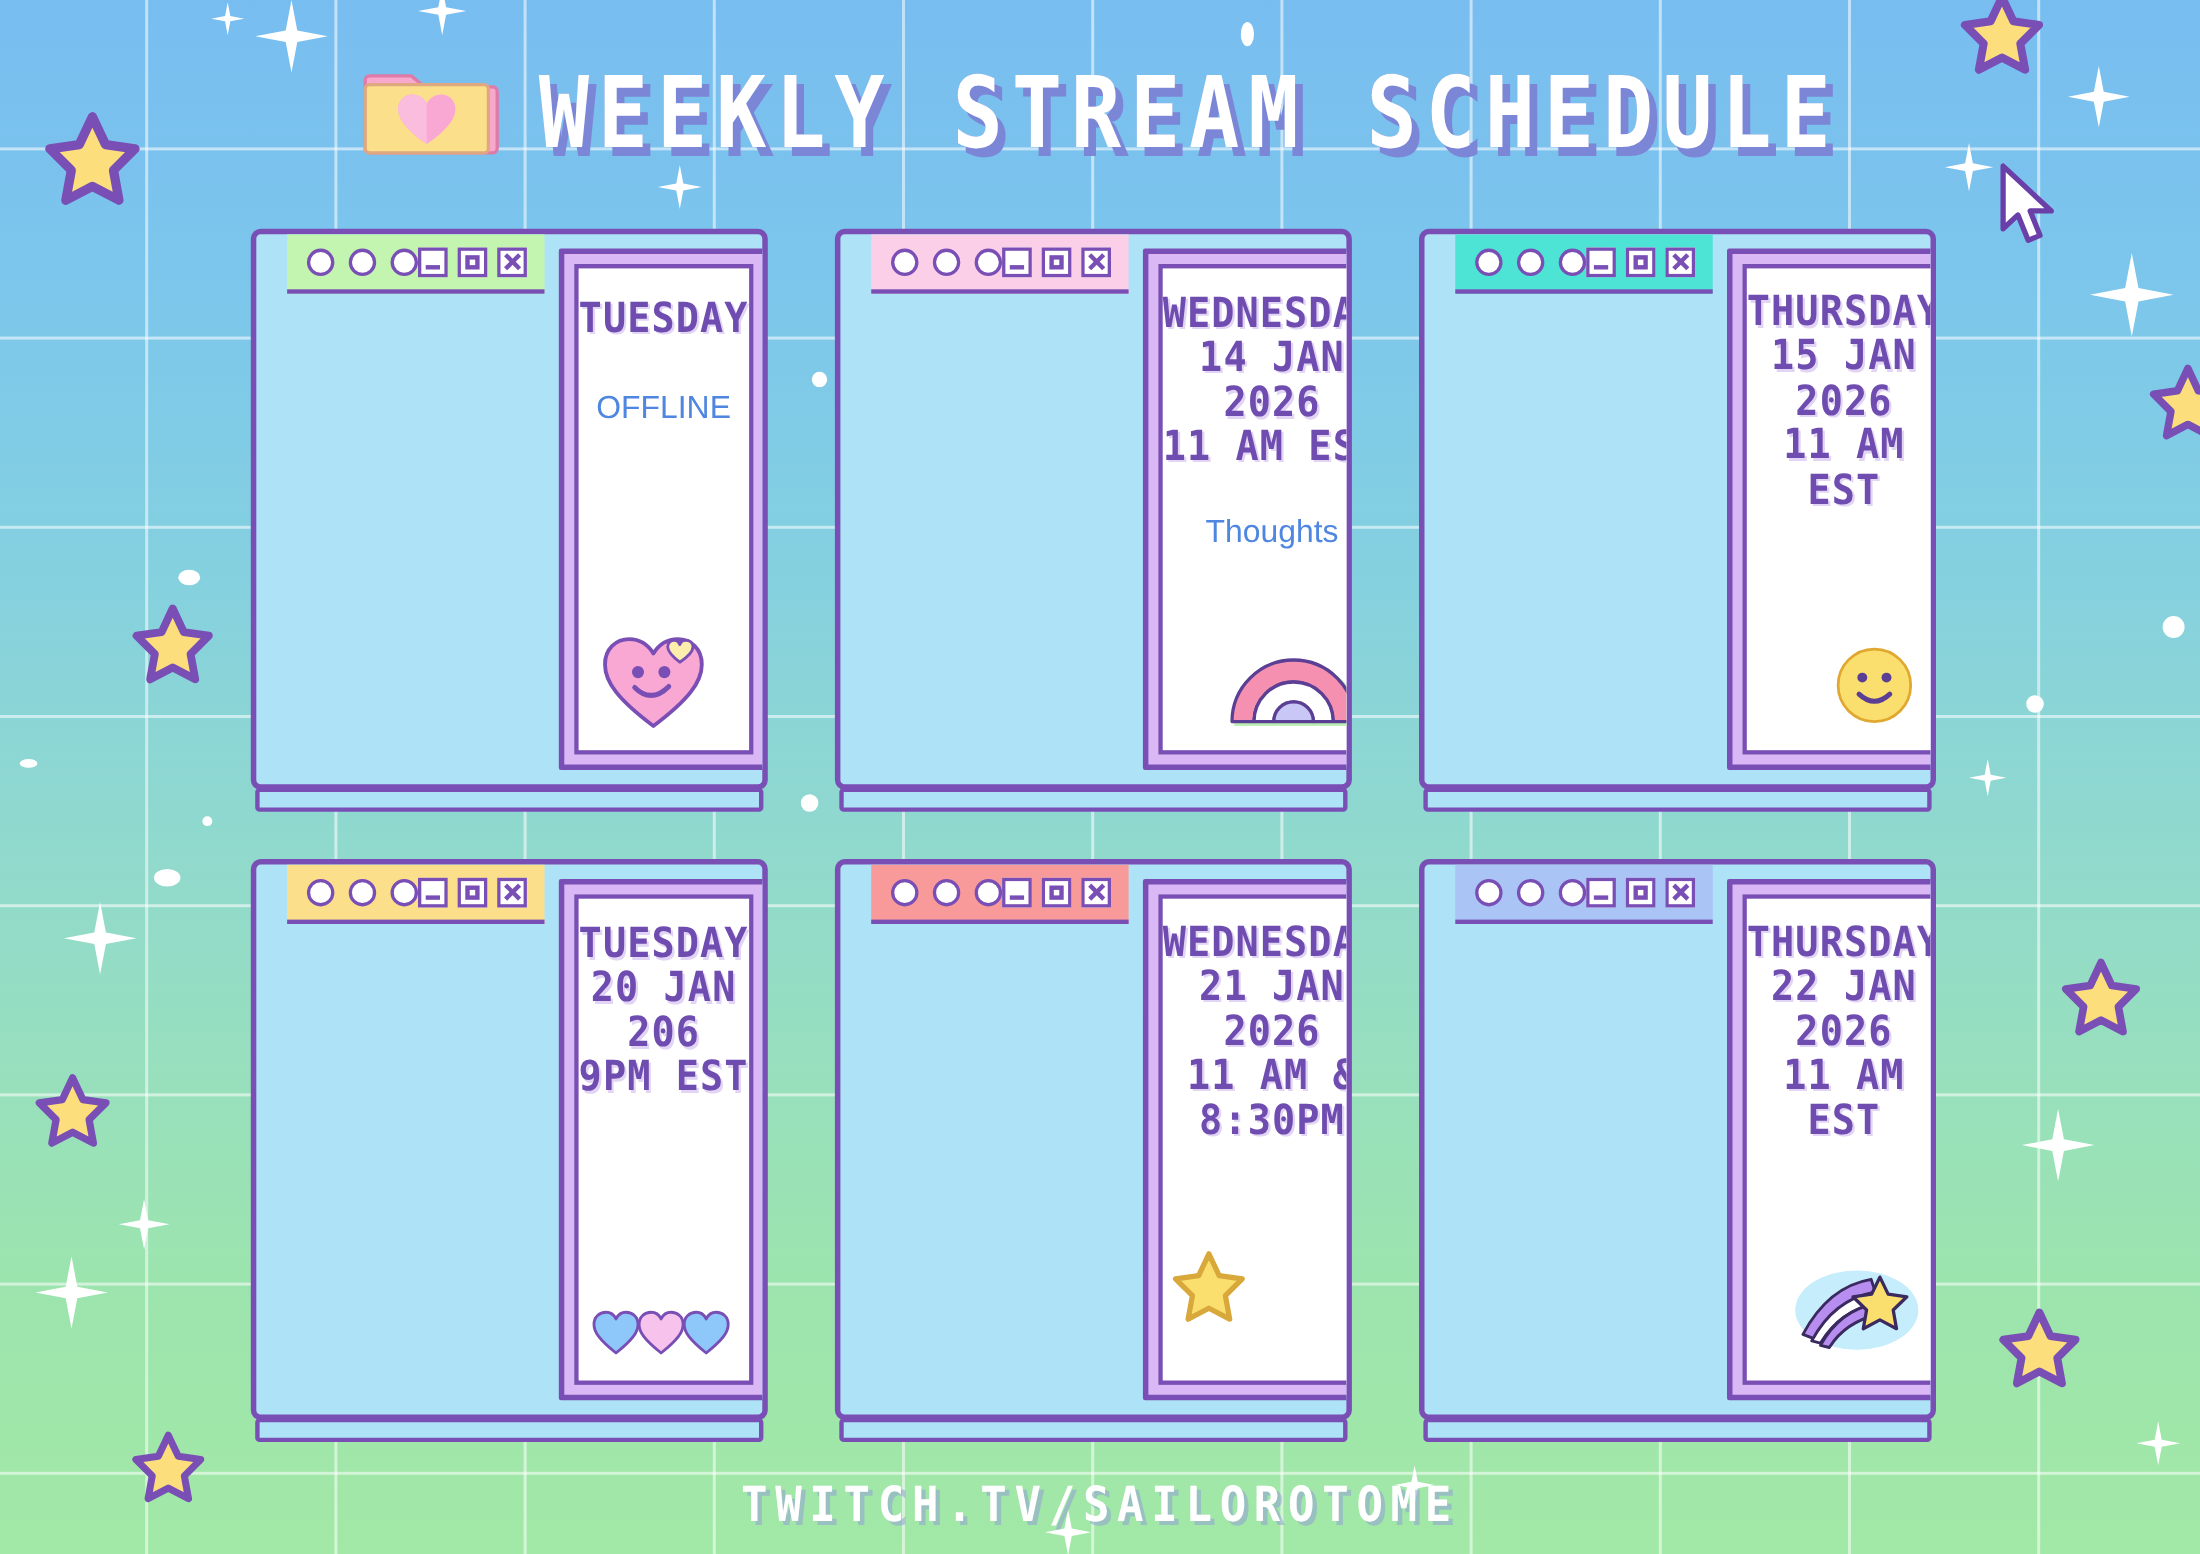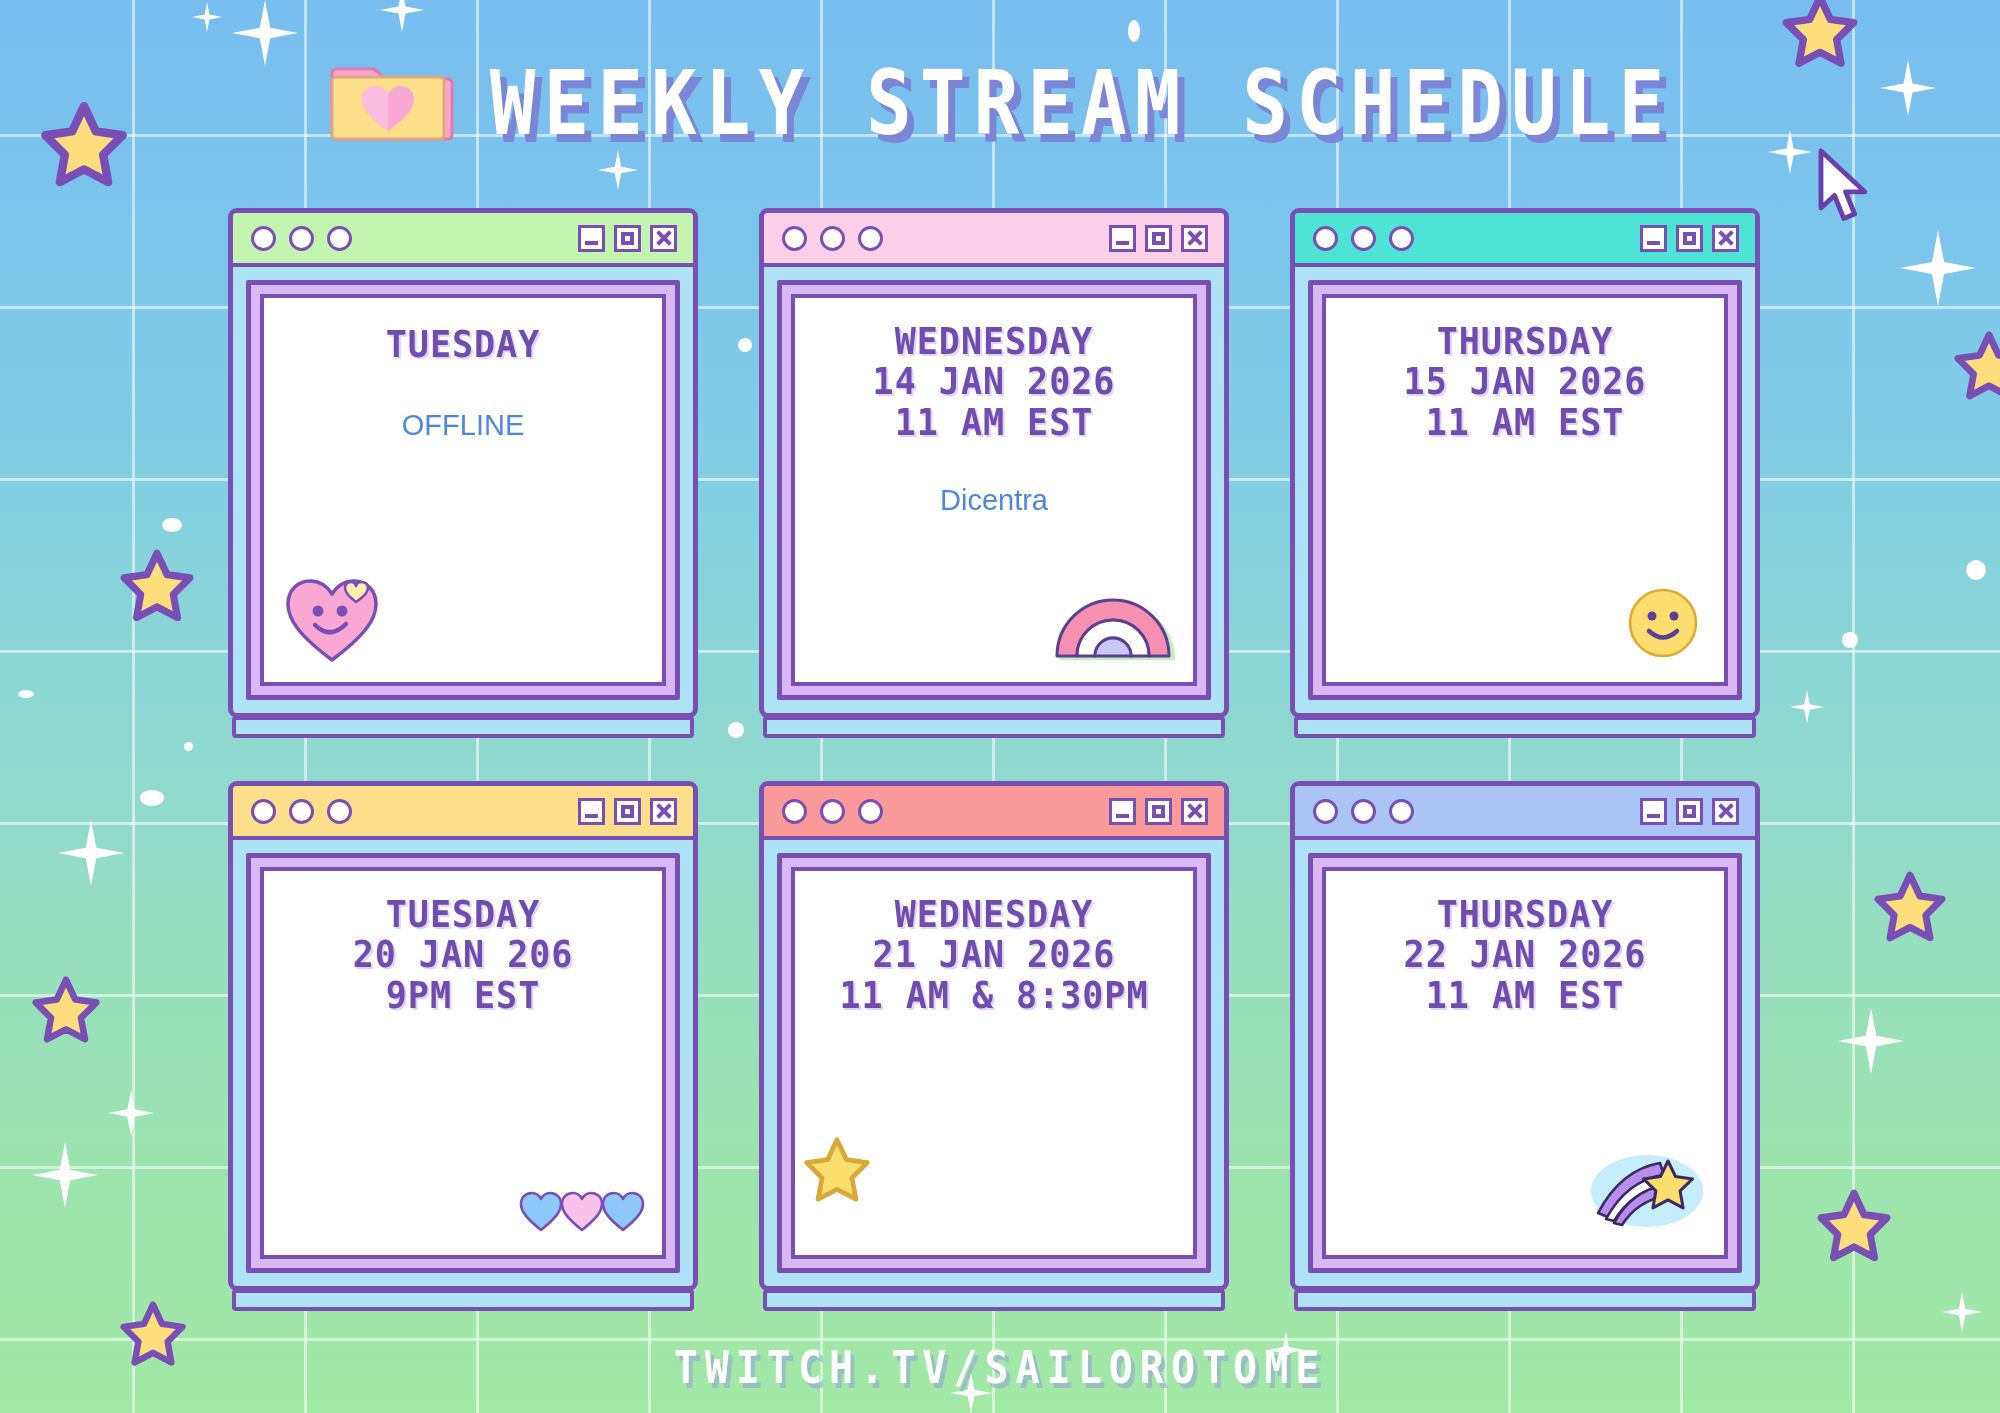--- a/index.html
+++ b/index.html
@@ -119,21 +119,22 @@
   .win-body {
     position: absolute;
     top: 0; left: 0;
     width: 470px;
     height: 510px;
     border: 5px solid #7a4fb5;
     border-radius: 9px;
     background: #aee2f7;
     overflow: hidden;
     display: flex;
-    flex-direction: column;
+    flex-direction: row;
+    padding-left: 28px;
   }
 
   .titlebar {
     height: 54px;
     flex: 0 0 auto;
     display: flex;
     align-items: center;
     justify-content: space-between;
     padding: 0 16px 0 18px;
     border-bottom: 4px solid #7a4fb5;
@@ -383,21 +384,21 @@
               <i></i>
               <i></i>
             </span>
         </div>
       </div>
       <div class="win-inner">
         <div class="screen">
           <div class="card-heading">WEDNESDAY
 14 JAN 2026
 11 AM EST</div>
-          <div class="card-body">Dicentra</div>
+          <div class="card-body">Thoughts</div>
           <div class="sticker" style="right:18px; bottom:14px;">
             <svg width="124" height="78" viewBox="0 0 124 78">
               <path d="M4 72 A58 58 0 0 1 120 72 z" fill="#b9f0b0" opacity="0.95" transform="translate(4,2)"></path>
               <path d="M6 70 A56 56 0 0 1 118 70 L98 70 A36 36 0 0 0 26 70 z" fill="#f590b0" stroke="#5b3f95" stroke-width="3" stroke-linejoin="round"></path>
               <path d="M26 70 A36 36 0 0 1 98 70 L80 70 A18 18 0 0 0 44 70 z" fill="#ffffff" stroke="#5b3f95" stroke-width="3" stroke-linejoin="round"></path>
               <path d="M44 70 A18 18 0 0 1 80 70 z" fill="#c9c7f5" stroke="#5b3f95" stroke-width="3" stroke-linejoin="round"></path>
             </svg>
           </div>
         </div>
       </div>

